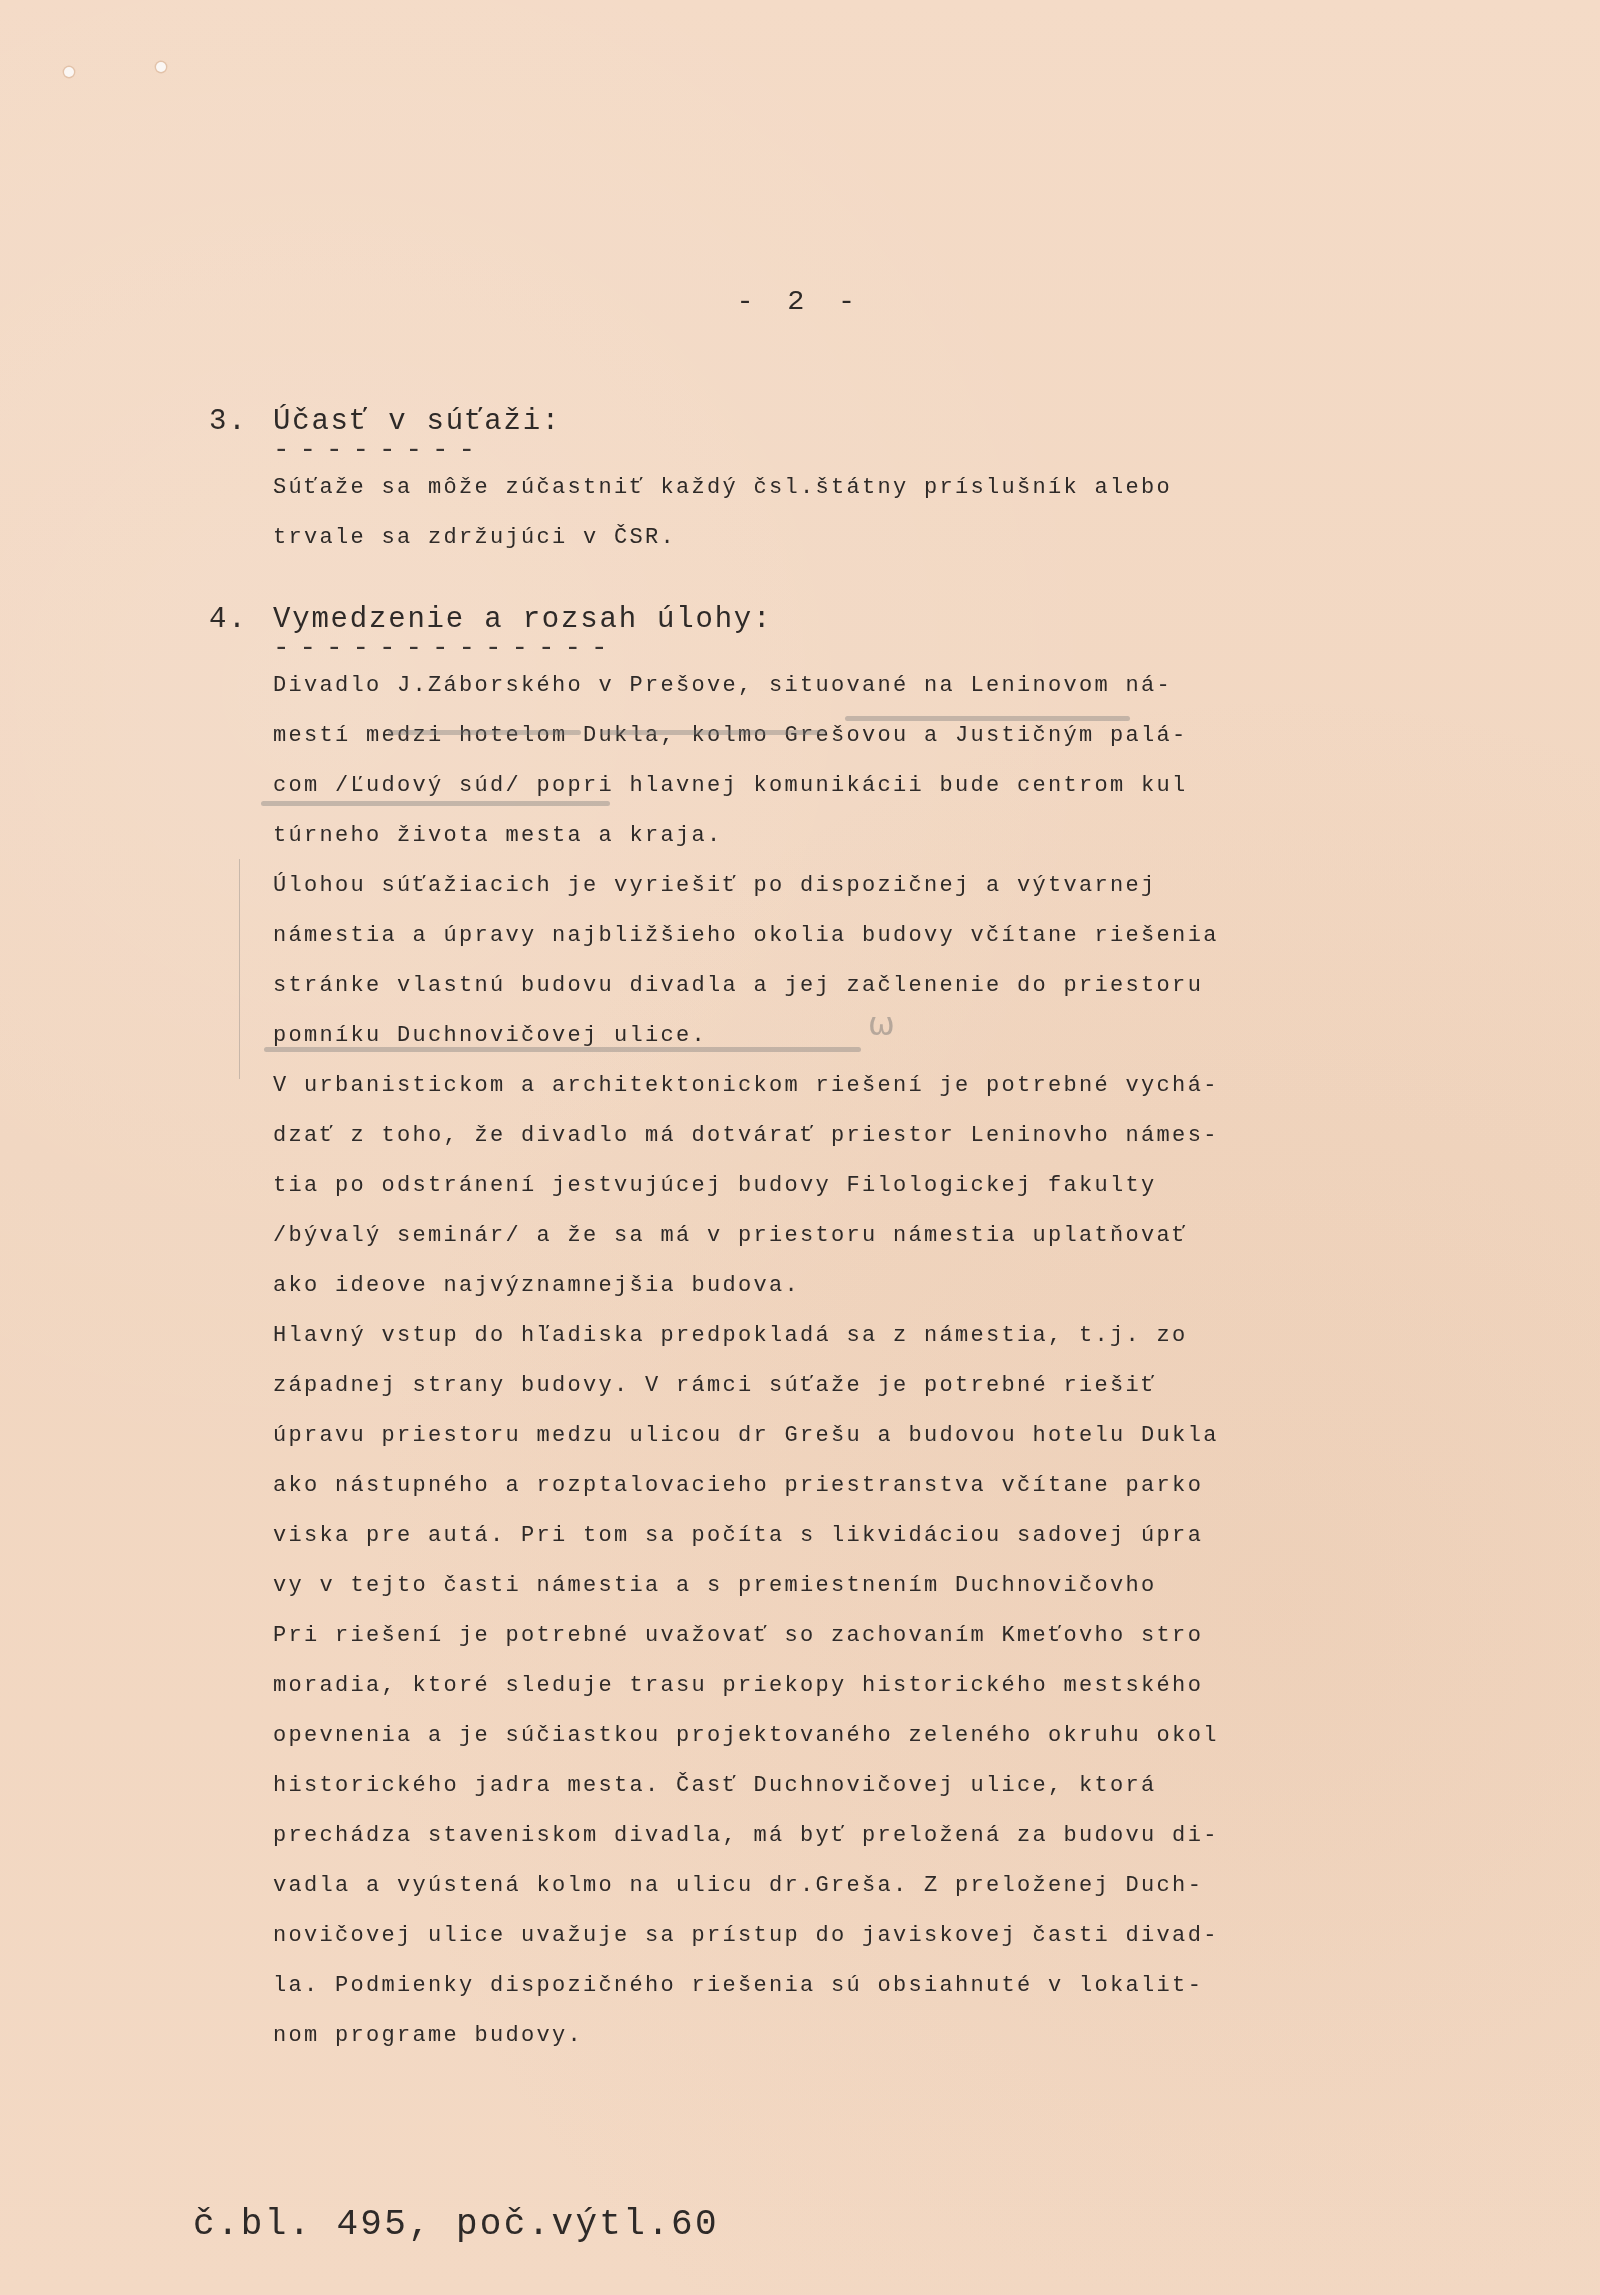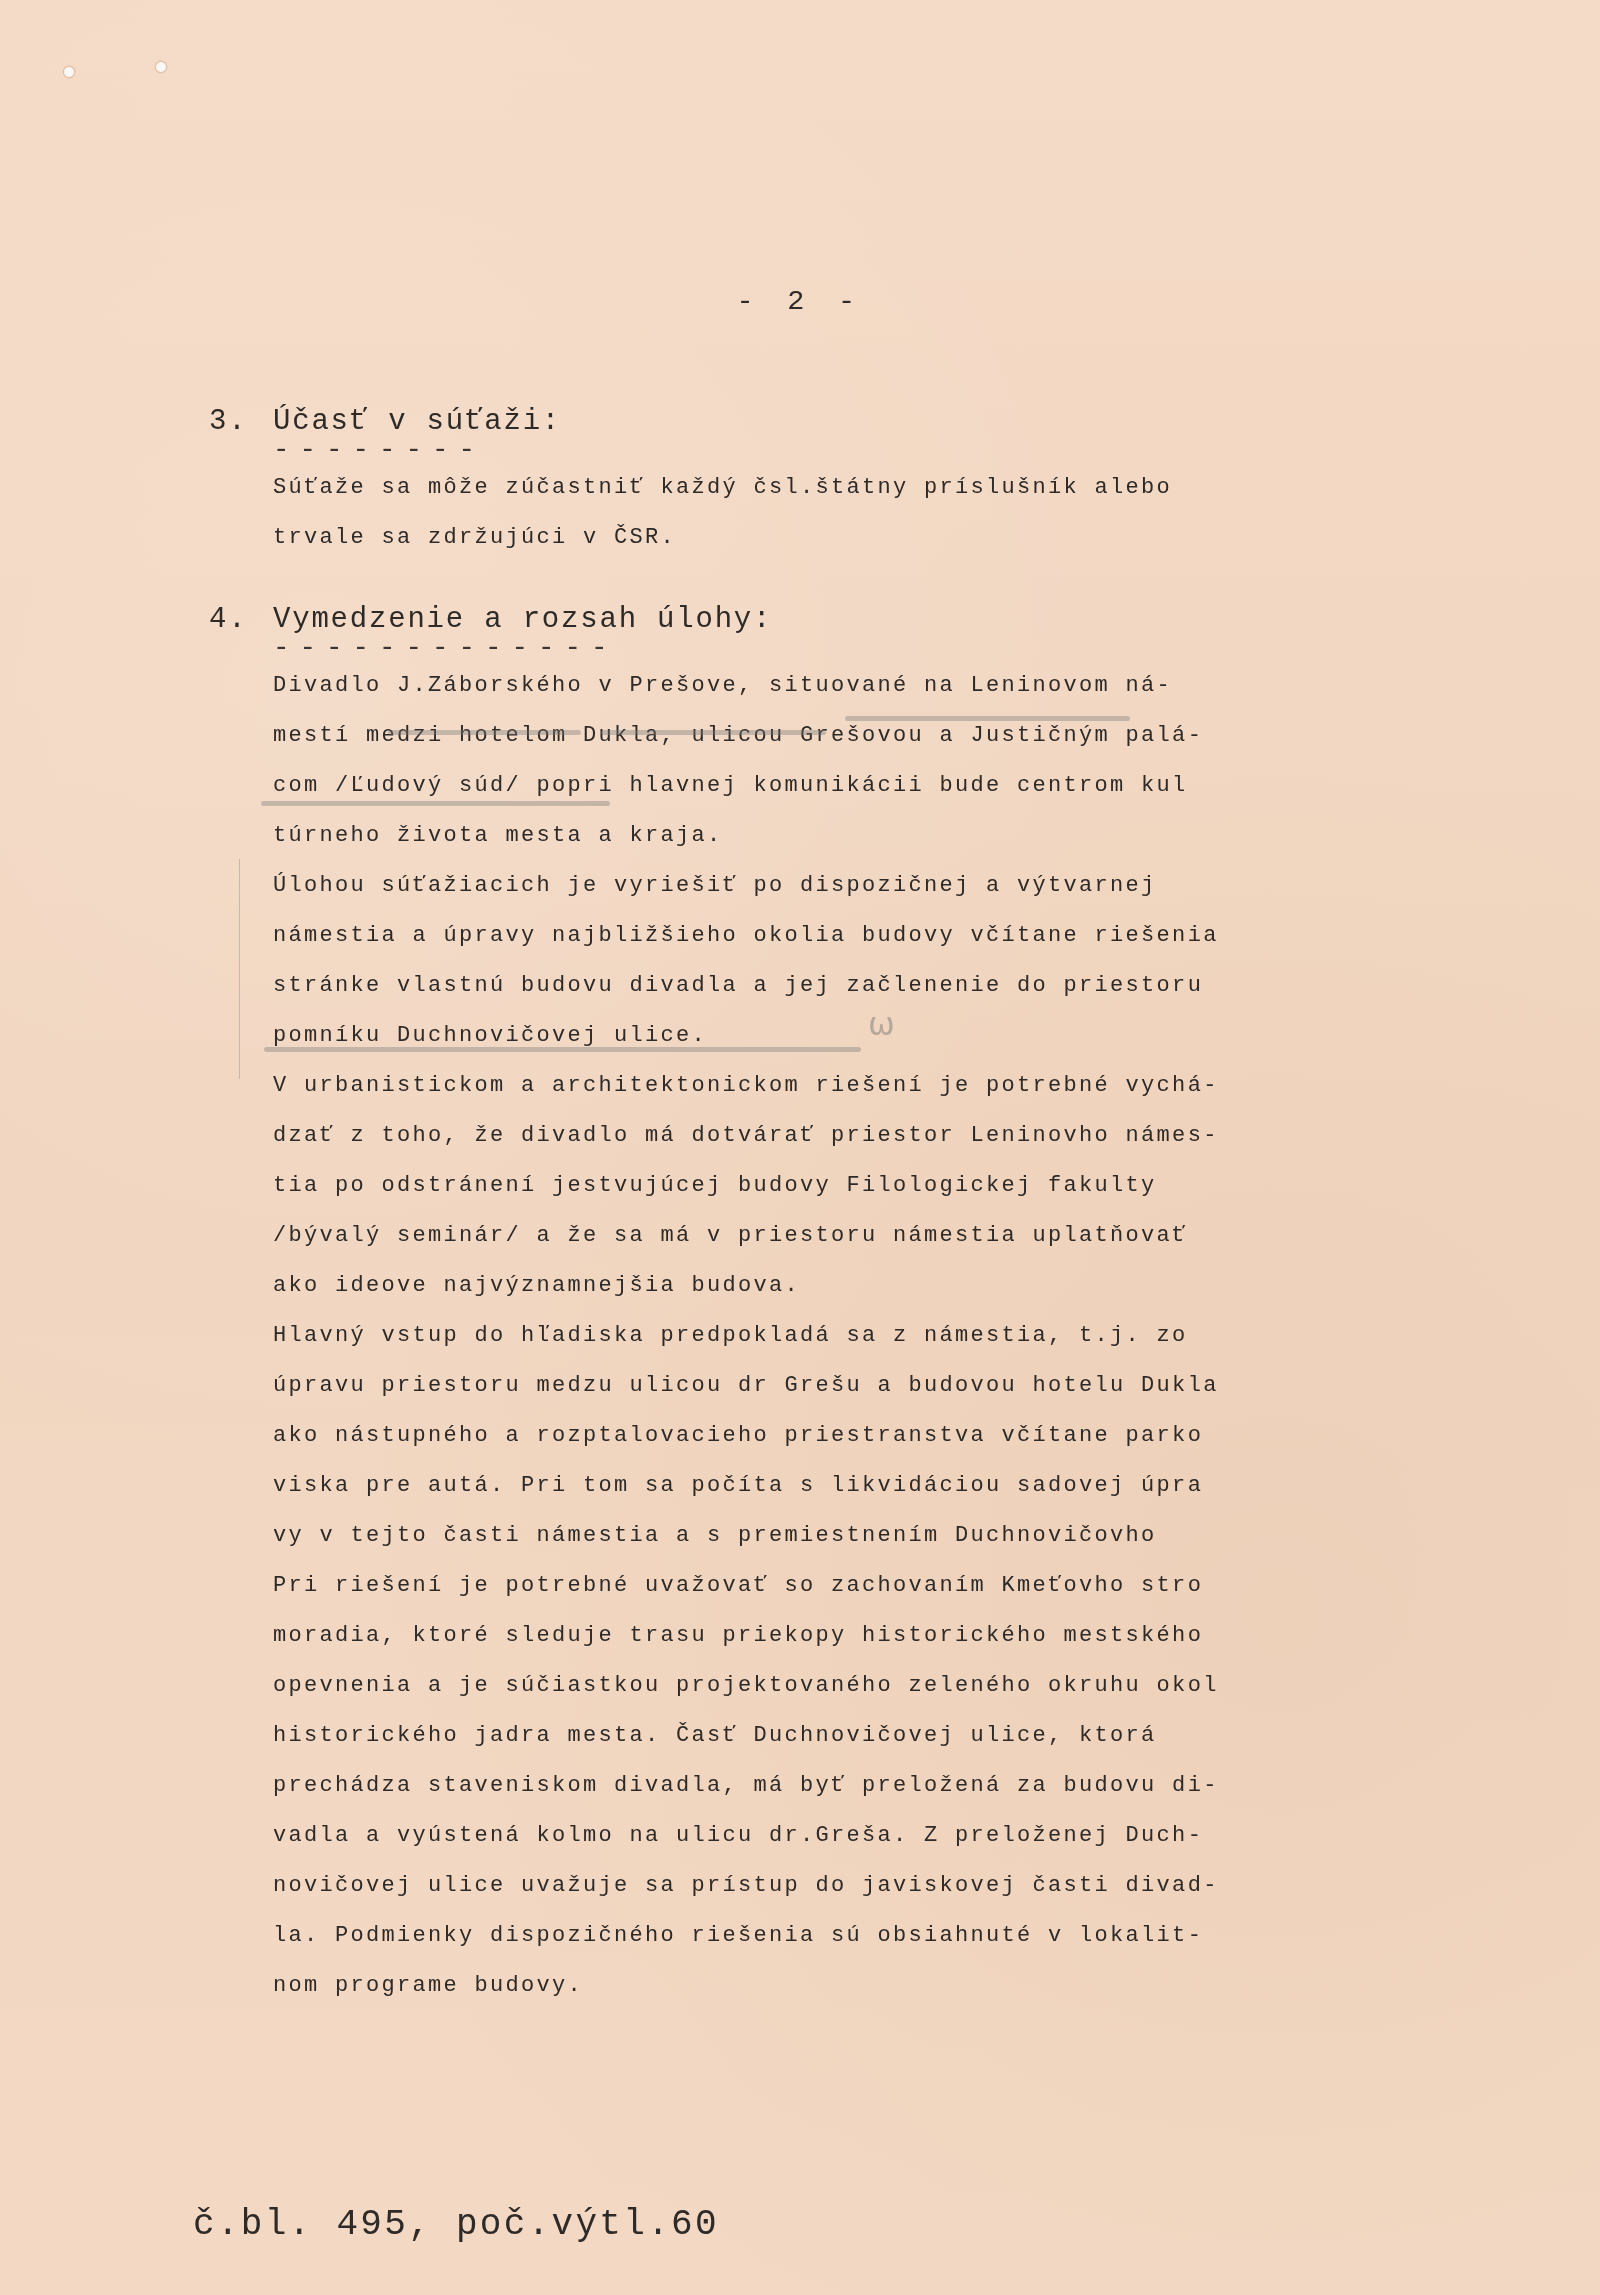--- a/index.html
+++ b/index.html
@@ -70,33 +70,34 @@
   <div class="heading-underline">--------</div>
   <div class="body-line">Súťaže sa môže zúčastniť každý čsl.štátny príslušník alebo</div>
   <div class="body-line">trvale sa zdržujúci v ČSR.</div>
 </div>
 
 <div class="section" style="top:597px;">
   <div class="section-heading"><span class="num">4.</span><span>Vymedzenie a rozsah úlohy:</span></div>
   <div class="heading-underline">-------------</div>
   <div id="sec4-lines">
       <div class="body-line">Divadlo J.Záborského v Prešove, situované na Leninovom ná-</div>
-      <div class="body-line">mestí medzi hotelom Dukla, ulicou Grešovou a Justičným palá-</div>
+      <div class="body-line">mestí medzi hotelom Dukla, kolmo Grešovou a Justičným palá-</div>
       <div class="body-line">com /Ľudový súd/ popri hlavnej komunikácii bude centrom kul</div>
       <div class="body-line">túrneho života mesta a kraja.</div>
       <div class="body-line">Úlohou súťažiacich je vyriešiť po dispozičnej a výtvarnej</div>
       <div class="body-line">námestia a úpravy najbližšieho okolia budovy včítane riešenia</div>
       <div class="body-line">stránke vlastnú budovu divadla a jej začlenenie do priestoru</div>
       <div class="body-line">pomníku Duchnovičovej ulice.</div>
       <div class="body-line">V urbanistickom a architektonickom riešení je potrebné vychá-</div>
       <div class="body-line">dzať z toho, že divadlo má dotvárať priestor Leninovho námes-</div>
       <div class="body-line">tia po odstránení jestvujúcej budovy Filologickej fakulty</div>
       <div class="body-line">/bývalý seminár/ a že sa má v priestoru námestia uplatňovať</div>
       <div class="body-line">ako ideove najvýznamnejšia budova.</div>
       <div class="body-line">Hlavný vstup do hľadiska predpokladá sa z námestia, t.j. zo</div>
+      <div class="body-line">západnej strany budovy. V rámci súťaže je potrebné riešiť</div>
       <div class="body-line">úpravu priestoru medzu ulicou dr Grešu a budovou hotelu Dukla</div>
       <div class="body-line">ako nástupného a rozptalovacieho priestranstva včítane parko</div>
       <div class="body-line">viska pre autá. Pri tom sa počíta s likvidáciou sadovej úpra</div>
       <div class="body-line">vy v tejto časti námestia a s premiestnením Duchnovičovho</div>
       <div class="body-line">Pri riešení je potrebné uvažovať so zachovaním Kmeťovho stro</div>
       <div class="body-line">moradia, ktoré sleduje trasu priekopy historického mestského</div>
       <div class="body-line">opevnenia a je súčiastkou projektovaného zeleného okruhu okol</div>
       <div class="body-line">historického jadra mesta. Časť Duchnovičovej ulice, ktorá</div>
       <div class="body-line">prechádza staveniskom divadla, má byť preložená za budovu di-</div>
       <div class="body-line">vadla a vyústená kolmo na ulicu dr.Greša. Z preloženej Duch-</div>

